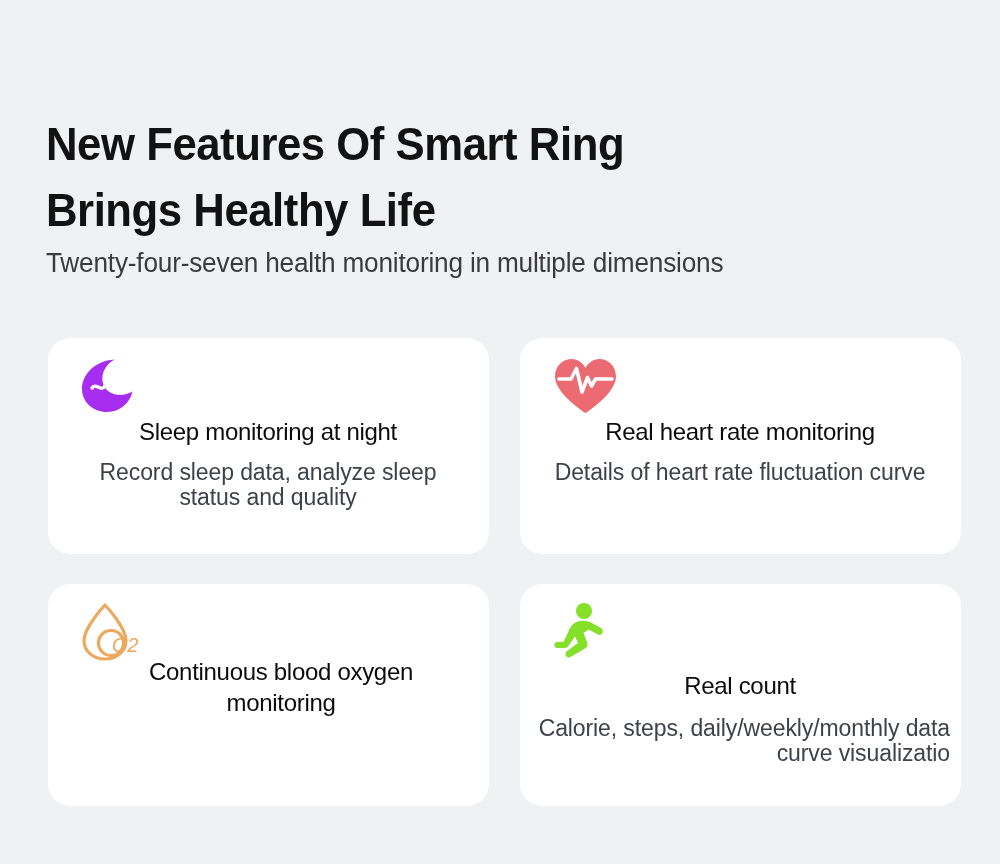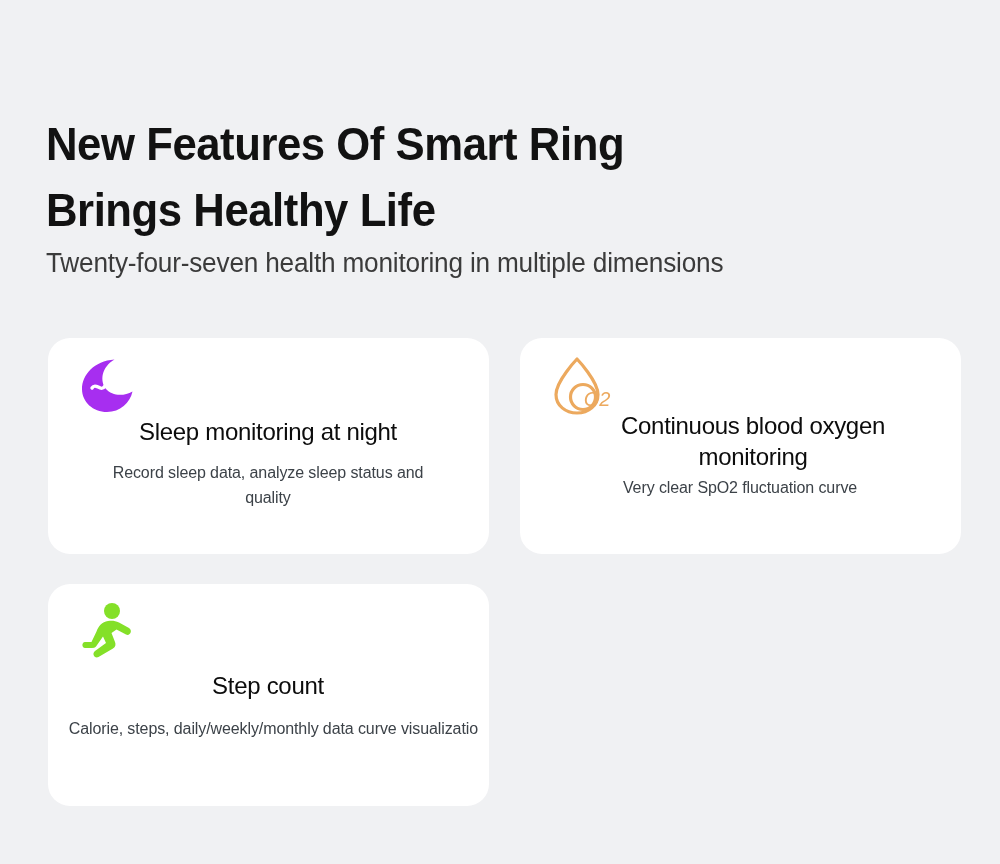--- a/index.html
+++ b/index.html
@@ -84,21 +84,21 @@
     position: absolute;
     font-size: 24px;
     line-height: 31px;
     color: #0c0c0c;
     text-align: center;
     letter-spacing: -0.3px;
   }
 
   .card-desc {
     position: absolute;
-    font-size: 16px;
+    font-size: 23px;
     line-height: 25px;
     color: #3c4248;
     text-align: center;
     letter-spacing: -0.1px;
   }
 
   
   .c1 .card-title { left: 40px; top: 78px; width: 360px; }
   .c1 .card-desc  { left: 45px; top: 122px; width: 350px; }
 
@@ -134,47 +134,58 @@
           <path d="M36.5 3.5 C16 5 4 19 4 33 C4 46 15 56 29 56 C42 56 52 47 54.5 35.5
                    C45 41 33.5 39.5 28 33 C21.5 25 23.5 11 36.5 3.5 Z" fill="#a72ef0"></path>
           <path d="M14 32 C18 25.5 22.5 37 27 30 C31.5 23 35 34.5 39.5 28
                    C44 21.5 47.5 33 52 26.5 C56.5 20 60 31.5 64 26" fill="none" stroke="#ffffff" stroke-width="3.4" stroke-linecap="round"></path>
         </svg>
       </div>
       <div class="card-title">Sleep monitoring at night</div>
       <div class="card-desc">Record sleep data, analyze sleep status and quality</div>
     </div>
 
+    <div class="card c2">
+      <div class="icon-wrap">
+        <svg width="72" height="62" viewBox="0 0 72 62">
+          <path d="M35.5 57 C35.5 57 5 38 5 20.5 C5 10 13 3 21.5 3
+                   C28 3 33 7 35.5 12 C38 7 43 3 49.5 3 C58 3 66 10 66 20.5
+                   C66 38 35.5 57 35.5 57 Z" fill="#ec6b72"></path>
+          <path d="M9 23 L21 23 L26.5 12.5 L32 36 L37.5 21.5 L41.5 30 L45.5 23 L62 23" fill="none" stroke="#ffffff" stroke-width="3.6" stroke-linecap="round" stroke-linejoin="round"></path>
+        </svg>
+      </div>
+      <div class="card-title">Real heart rate monitoring</div>
+      <div class="card-desc">Details of heart rate fluctuation curve</div>
+    </div>
 
     <div class="card c3">
       <div class="icon-wrap">
         <svg width="72" height="62" viewBox="0 0 72 62">
           <path d="M27 3 C27 3 48 25 48 38.5 C48 49.5 38.5 57 27 57
                    C15.5 57 6 49.5 6 38.5 C6 25 27 3 27 3 Z" fill="none" stroke="#eca95e" stroke-width="3.2" stroke-linejoin="round"></path>
           <circle cx="33" cy="41" r="12.5" fill="#ffffff" stroke="#eca95e" stroke-width="3.2"></circle>
           <text x="47" y="50" font-family="'Liberation Sans', sans-serif" font-size="20" fill="#eca95e" text-anchor="middle">O2</text>
         </svg>
       </div>
       <div class="card-title">Continuous blood oxygen monitoring</div>
-      <div class="card-desc">Very clear SpO2 fluctuation curve</div>
     </div>
 
     <div class="card c4">
       <div class="icon-wrap">
         <svg width="72" height="62" viewBox="0 0 72 62">
           <g fill="#84e028">
             <circle cx="34" cy="9" r="8"></circle>
             <path d="M30 19 C24 20 20.5 24 18.5 29.5 L13 41
                      C11.5 44.5 15.5 47.5 18 44.5 L25 34.5
                      L28 41 L17 49 C13.5 51.5 16.5 57 20.5 55
                      L35 46.5 C37.5 45 38 42.5 37 40 L33.5 31
                      L38.5 27.5 L48 32.5 C52 34.5 55 28.5 51 26
                      L41 20.5 C37 18.5 33.5 18.5 30 19 Z"></path>
             <path d="M7 40 C3.5 40 3.5 46 7 46 L14 46 C17.5 46 17.5 40 14 40 Z"></path>
           </g>
         </svg>
       </div>
-      <div class="card-title">Step count</div>
+      <div class="card-title">Real count</div>
       <div class="card-desc">Calorie, steps, daily/weekly/monthly data curve visualizatio</div>
     </div>
 
   </div>
 </div>
 
 </body></html>

